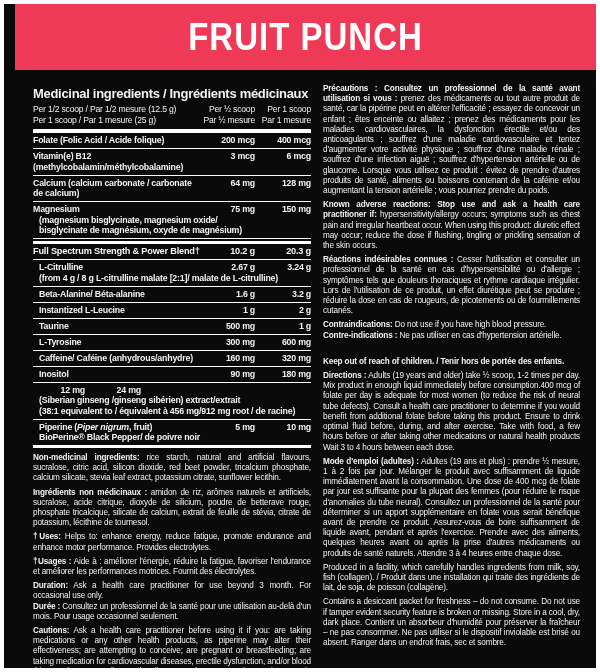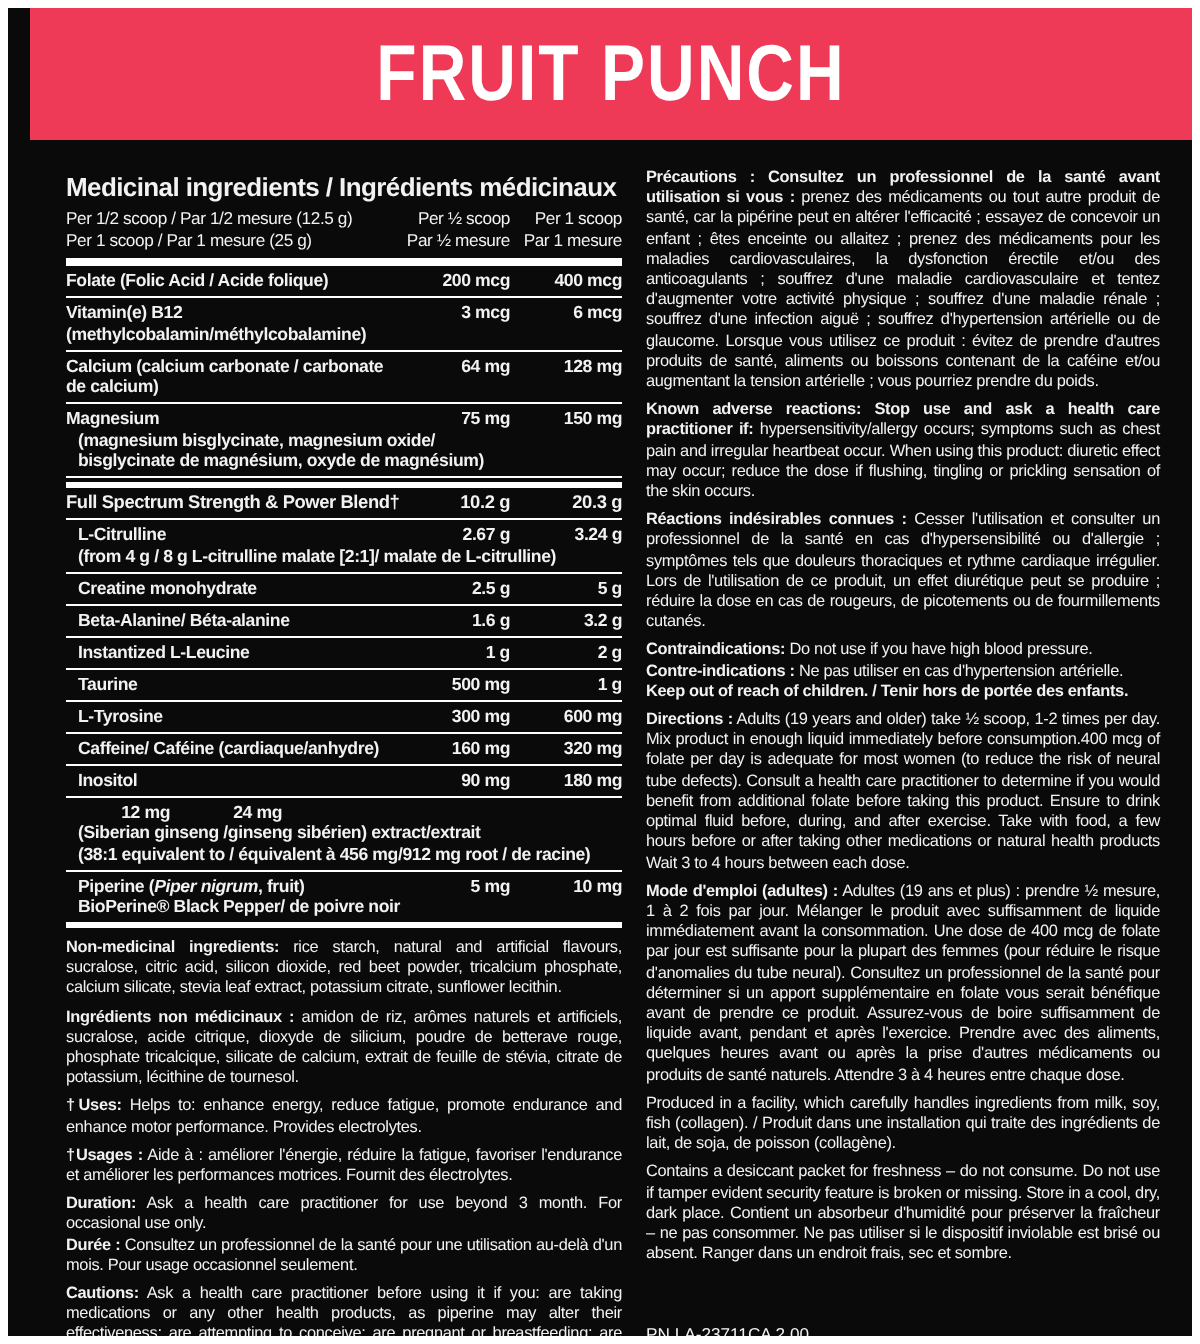--- a/index.html
+++ b/index.html
@@ -102,27 +102,20 @@
       <div class="trow indent">
         <div class="rline">
             <span class="rname">L-Citrulline</span>
             <span class="cell-1">2.67 g</span>
             <span class="cell-2">3.24 g</span>
           </div>
         <div class="subline">(from 4 g / 8 g L-citrulline malate [2:1]/ malate de L-citrulline)</div>
       </div>
       <div class="trow indent">
         <div class="rline">
-            <span class="rname">Creatine monohydrate</span>
-            <span class="cell-1">2.5 g</span>
-            <span class="cell-2">5 g</span>
-          </div>
-      </div>
-      <div class="trow indent">
-        <div class="rline">
             <span class="rname">Beta-Alanine/ Béta-alanine</span>
             <span class="cell-1">1.6 g</span>
             <span class="cell-2">3.2 g</span>
           </div>
       </div>
       <div class="trow indent">
         <div class="rline">
             <span class="rname">Instantized L-Leucine</span>
             <span class="cell-1">1 g</span>
             <span class="cell-2">2 g</span>
@@ -137,21 +130,21 @@
       </div>
       <div class="trow indent">
         <div class="rline">
             <span class="rname">L-Tyrosine</span>
             <span class="cell-1">300 mg</span>
             <span class="cell-2">600 mg</span>
           </div>
       </div>
       <div class="trow indent">
         <div class="rline">
-            <span class="rname">Caffeine/ Caféine (cardiaque/anhydre)</span>
+            <span class="rname">Caffeine/ Caféine (anhydrous/anhydre)</span>
             <span class="cell-1">160 mg</span>
             <span class="cell-2">320 mg</span>
           </div>
       </div>
       <div class="trow indent">
         <div class="rline">
             <span class="rname">Inositol</span>
             <span class="cell-1">90 mg</span>
             <span class="cell-2">180 mg</span>
           </div>
@@ -182,21 +175,21 @@
         <p class="para"><b>Durée :</b><span> Consultez un professionnel de la santé pour une utilisation au-delà d'un mois. Pour usage occasionnel seulement.</span></p>
         <p class="para"><b>Cautions:</b><span> Ask a health care practitioner before using it if you: are taking medications or any other health products, as piperine may alter their effectiveness; are attempting to conceive; are pregnant or breastfeeding; are taking medication for cardiovascular diseases, erectile dysfunction, and/or blood thinners; have a cardiovascular disease and are attempting an increase in physical activity; have a kidney disorder; have an acute infection; have high blood pressure or glaucoma. When using this product: avoid taking other health products, foods or beverages that contain caffeine and/or increase blood pressure; you may gain weight.</span></p>
       </div>
     </div>
 
     <div class="col-right">
       <p class="para"><b>Précautions : Consultez un professionnel de la santé avant utilisation si vous :</b><span> prenez des médicaments ou tout autre produit de santé, car la pipérine peut en altérer l'efficacité ; essayez de concevoir un enfant ; êtes enceinte ou allaitez ; prenez des médicaments pour les maladies cardiovasculaires, la dysfonction érectile et/ou des anticoagulants ; souffrez d'une maladie cardiovasculaire et tentez d'augmenter votre activité physique ; souffrez d'une maladie rénale ; souffrez d'une infection aiguë ; souffrez d'hypertension artérielle ou de glaucome. Lorsque vous utilisez ce produit : évitez de prendre d'autres produits de santé, aliments ou boissons contenant de la caféine et/ou augmentant la tension artérielle ; vous pourriez prendre du poids.</span></p>
       <p class="para"><b>Known adverse reactions: Stop use and ask a health care practitioner if:</b><span> hypersensitivity/allergy occurs; symptoms such as chest pain and irregular heartbeat occur. When using this product: diuretic effect may occur; reduce the dose if flushing, tingling or prickling sensation of the skin occurs.</span></p>
       <p class="para"><b>Réactions indésirables connues :</b><span> Cesser l'utilisation et consulter un professionnel de la santé en cas d'hypersensibilité ou d'allergie ; symptômes tels que douleurs thoraciques et rythme cardiaque irrégulier. Lors de l'utilisation de ce produit, un effet diurétique peut se produire ; réduire la dose en cas de rougeurs, de picotements ou de fourmillements cutanés.</span></p>
       <p class="para" style="margin-bottom:0;"><b>Contraindications:</b><span> Do not use if you have high blood pressure.</span></p>
-      <p class="para" style="margin-bottom:0;"><b>Contre-indications :</b><span> Ne pas utiliser en cas d'hypertension artérielle.</span></p>
+      <p class="para" style="margin-bottom:16px;"><b>Contre-indications :</b><span> Ne pas utiliser en cas d'hypertension artérielle.</span></p>
       <p class="para allbold"><b>Keep out of reach of children. / Tenir hors de portée des enfants.</b><span></span></p>
       <p class="para"><b>Directions :</b><span> Adults (19 years and older) take ½ scoop, 1-2 times per day. Mix product in enough liquid immediately before consumption.400 mcg of folate per day is adequate for most women (to reduce the risk of neural tube defects). Consult a health care practitioner to determine if you would benefit from additional folate before taking this product. Ensure to drink optimal fluid before, during, and after exercise. Take with food, a few hours before or after taking other medications or natural health products Wait 3 to 4 hours between each dose.</span></p>
       <p class="para"><b>Mode d'emploi (adultes) :</b><span> Adultes (19 ans et plus) : prendre ½ mesure, 1 à 2 fois par jour. Mélanger le produit avec suffisamment de liquide immédiatement avant la consommation. Une dose de 400 mcg de folate par jour est suffisante pour la plupart des femmes (pour réduire le risque d'anomalies du tube neural). Consultez un professionnel de la santé pour déterminer si un apport supplémentaire en folate vous serait bénéfique avant de prendre ce produit. Assurez-vous de boire suffisamment de liquide avant, pendant et après l'exercice. Prendre avec des aliments, quelques heures avant ou après la prise d'autres médicaments ou produits de santé naturels. Attendre 3 à 4 heures entre chaque dose.</span></p>
       <p class="para"><b></b><span>Produced in a facility, which carefully handles ingredients from milk, soy, fish (collagen). / Produit dans une installation qui traite des ingrédients de lait, de soja, de poisson (collagène).</span></p>
       <p class="para"><b></b><span>Contains a desiccant packet for freshness – do not consume. Do not use if tamper evident security feature is broken or missing. Store in a cool, dry, dark place. Contient un absorbeur d'humidité pour préserver la fraîcheur – ne pas consommer. Ne pas utiliser si le dispositif inviolable est brisé ou absent. Ranger dans un endroit frais, sec et sombre.</span></p>
       <div class="footer-code">PN LA-23711CA 2.00</div>
     </div>
 
   </div>
 </div>

